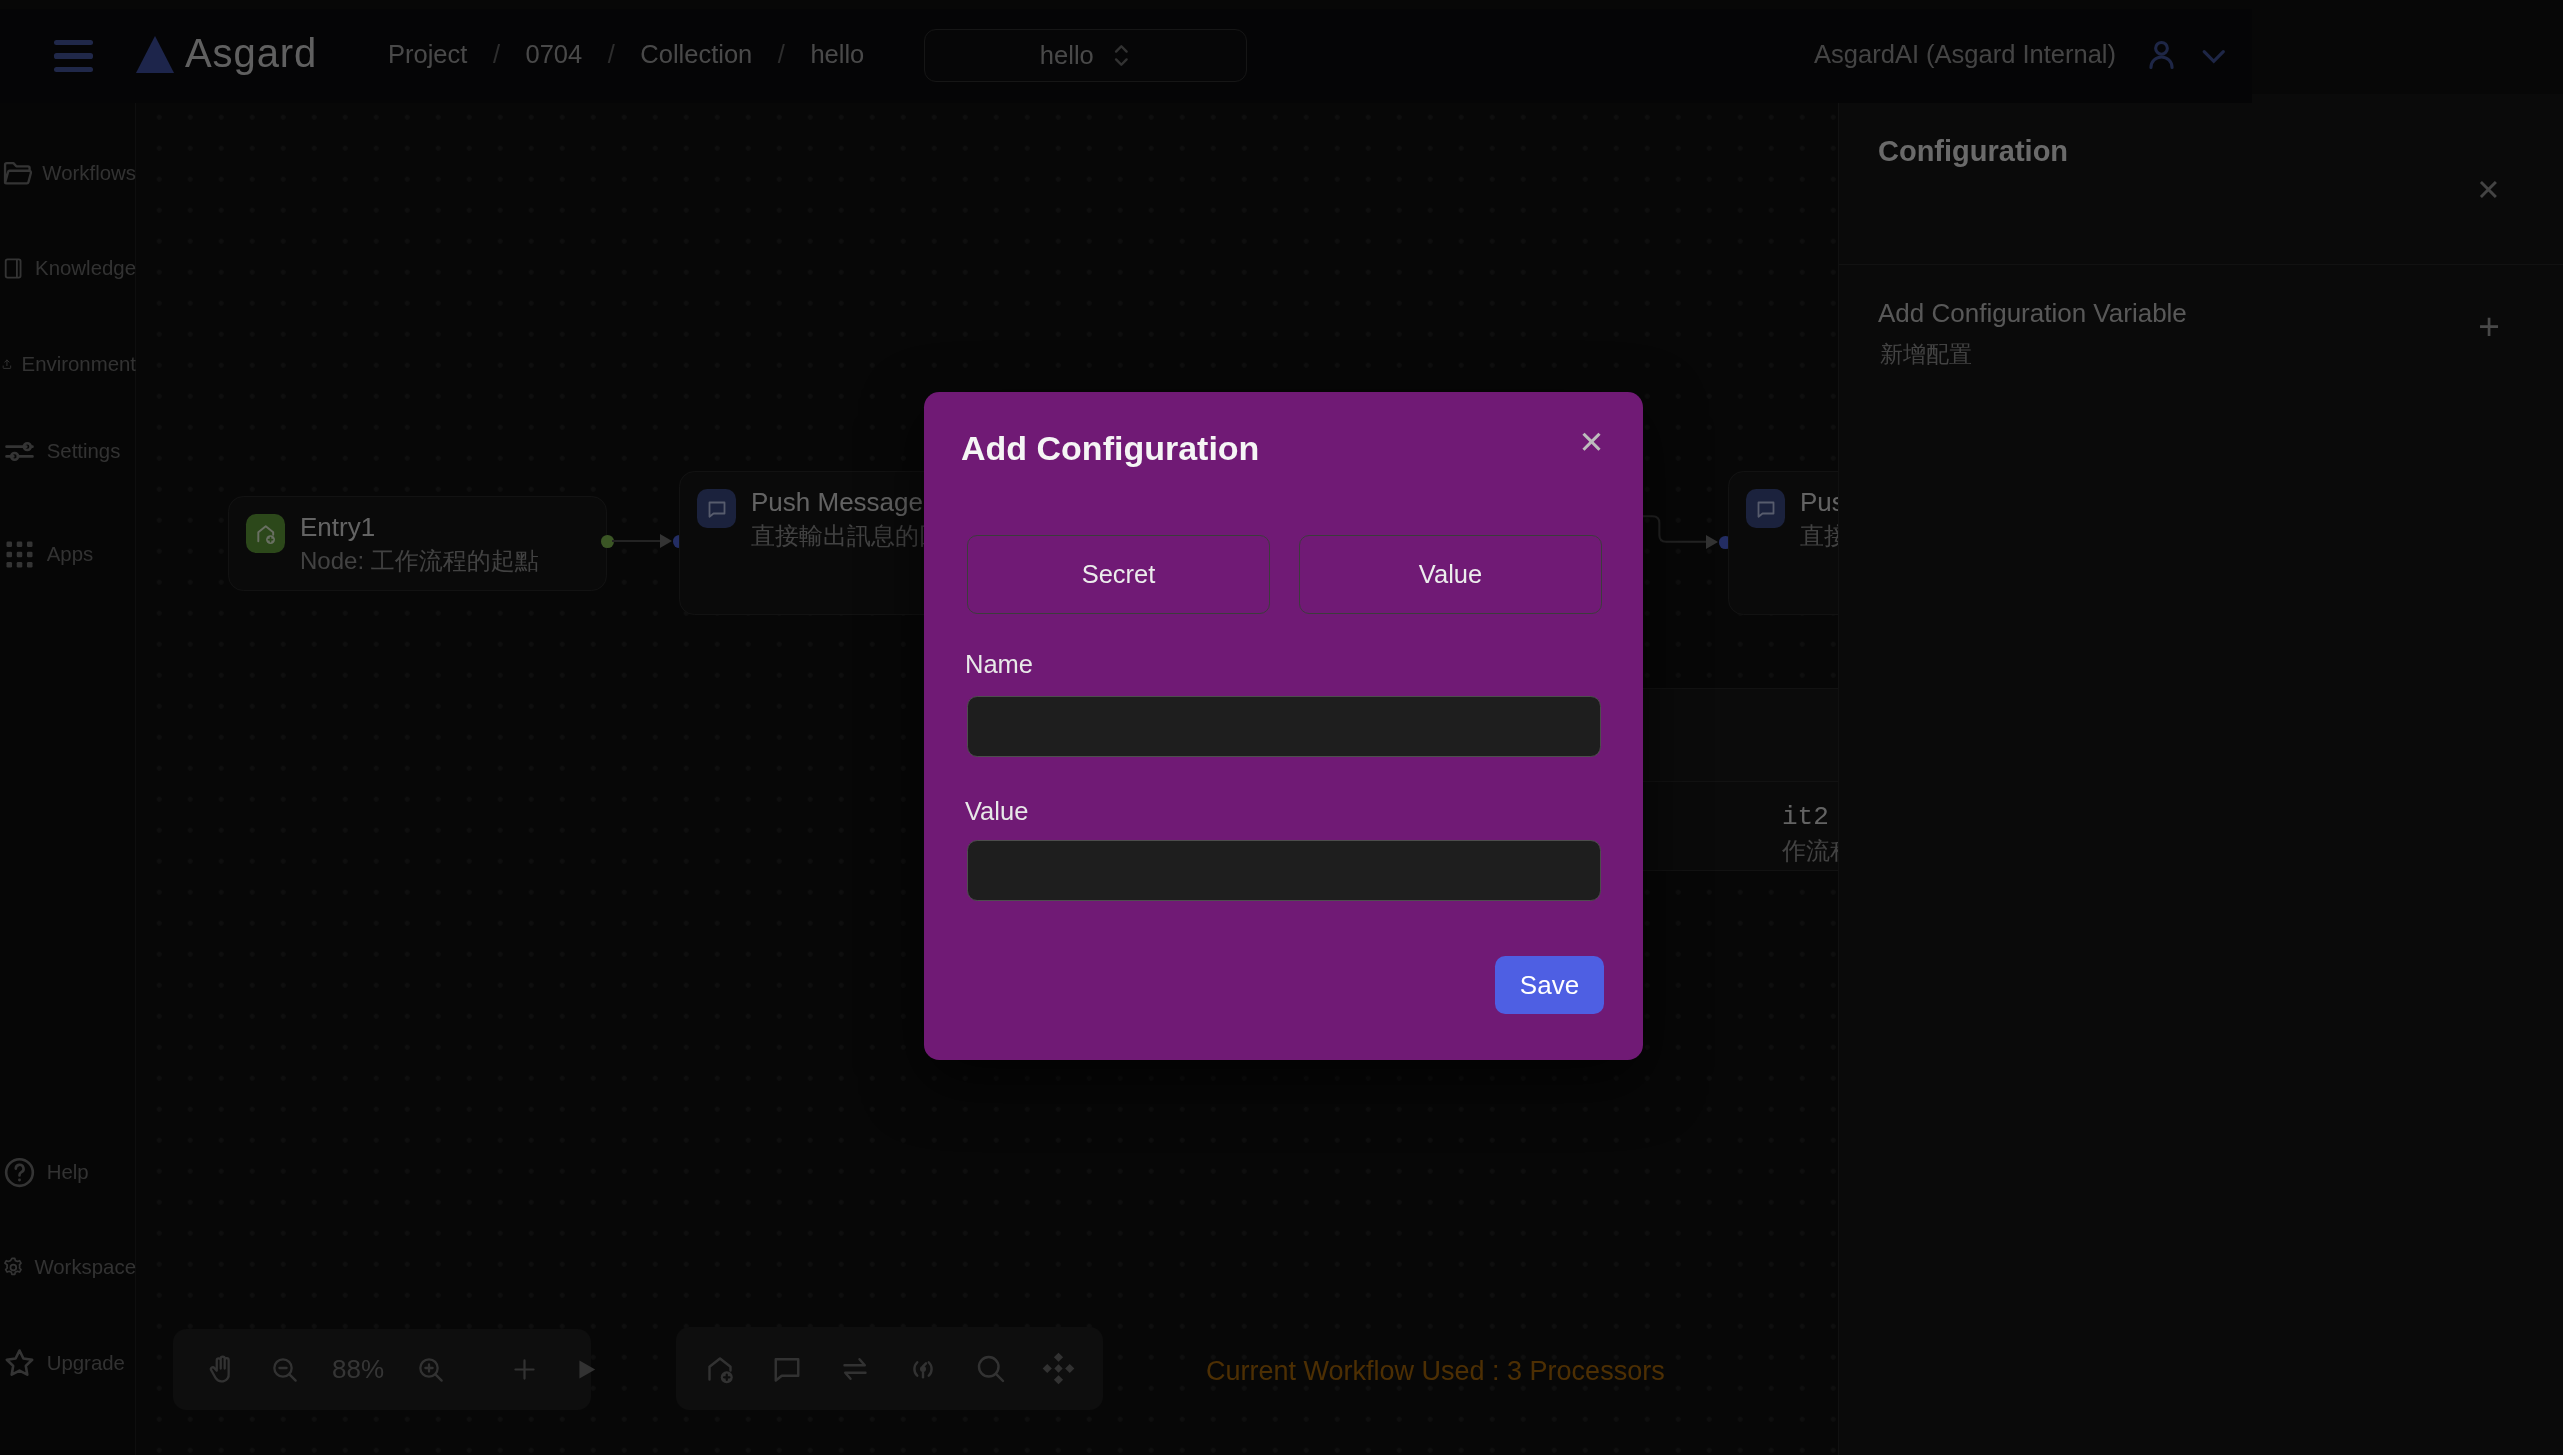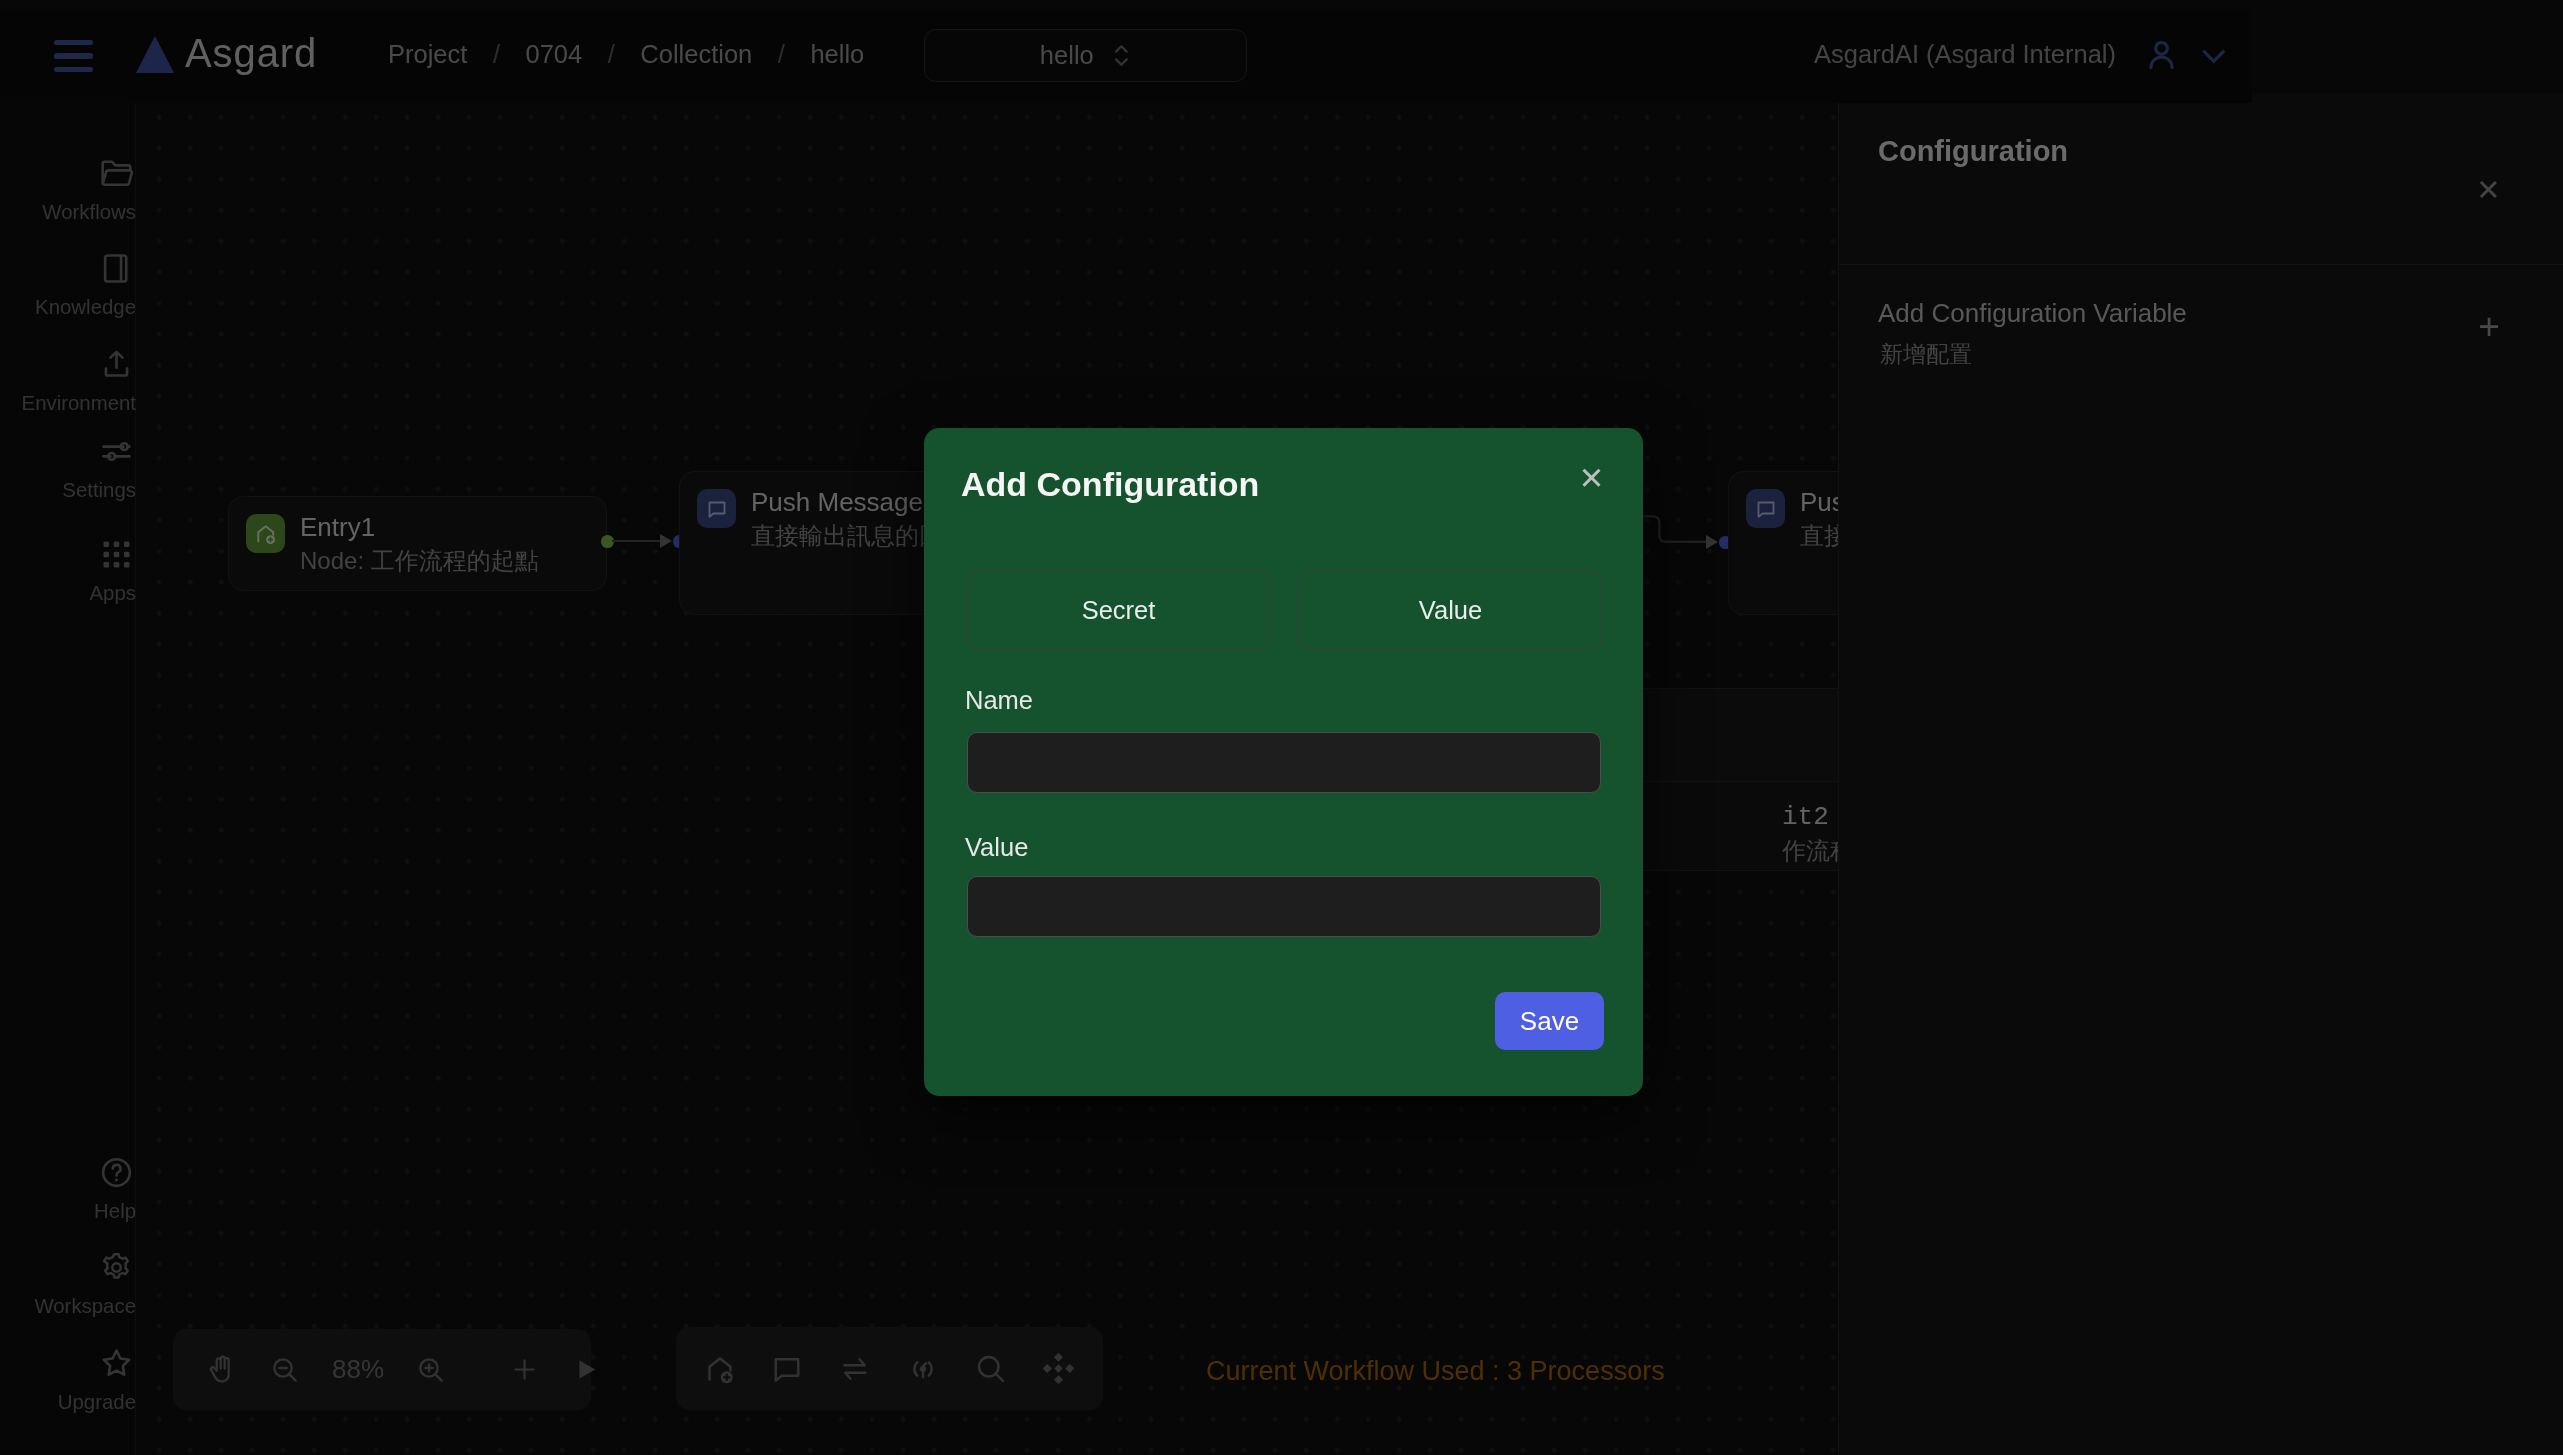--- a/index.html
+++ b/index.html
@@ -16,21 +16,21 @@
   .breadcrumb { position:absolute; left:388px; top:31px; display:flex; gap:25.5px; font-size:25.5px; color:#9a9a9a; align-items:center; }
   .breadcrumb .sep { color:#5f5f5f; }
   .wf-select { position:absolute; left:924px; top:20.4px; width:323px; height:53px; border:1.7px solid #2e2e2e; border-radius:12px; background:#0d0d0f; display:flex; align-items:center; justify-content:center; gap:18.7px; cursor:pointer; }
   .wf-select .val { font-size:25.5px; color:#9a9a9a; }
   .account { position:absolute; right:136px; top:31px; font-size:25.5px; color:#8f8f8f; }
   .user-ic { position:absolute; right:71px; top:25.5px; }
   .acct-chev { position:absolute; right:25.5px; top:39px; }
 
   
   .sidebar { position:absolute; left:0; top:94px; width:136px; height:1362px; background:#0d0d0d; border-right:0.9px solid #1e1e1e; z-index:25; }
-  .side-item { position:absolute; left:0; width:136px; display:flex; flex-direction:column; align-items:flex-end; gap:7.7px; color:#6e6e6e; cursor:pointer; }
+  .side-item { position:absolute; left:0; width:136px; display:flex; flex-direction:row; align-items:center; gap:7.7px; color:#6e6e6e; cursor:pointer; }
   .side-item .lbl { font-size:20.4px; color:#696969; }
 
   
   .canvas { position:absolute; left:136px; top:94px; width:2427px; height:1362px;
     background-image:radial-gradient(circle, #202020 2.2px, transparent 2.3px);
     background-size:31px 31px; background-position:7.7px 7.7px; }
 
   .node { position:absolute; background:#161616; border:0.9px solid #272727; border-radius:15.3px; }
   .node .nicon { position:absolute; left:17px; top:17px; width:39px; height:39px; border-radius:10.2px; display:flex; align-items:center; justify-content:center; }
   .nicon.green { background:#5d9638; color:#dcebce; }
@@ -58,21 +58,21 @@
   .panel-title { position:absolute; left:39px; top:41px; font-size:29px; font-weight:bold; color:#dedede; }
   .panel-desc { position:absolute; left:39px; top:82px; width:502px; font-size:25.5px; line-height:35px; color:#9a9a9a; }
   .panel-close { position:absolute; left:629px; top:75px; width:41px; height:41px; display:flex; align-items:center; justify-content:center; font-size:29px; color:#8f8f8f; cursor:pointer; }
   .panel-div { position:absolute; left:0; top:170px; width:725px; height:0.9px; background:#262626; }
   .panel-add-title { position:absolute; left:39px; top:204px; font-size:26px; color:#b8b8b8; }
   .panel-add-sub { position:absolute; left:41px; top:245px; font-size:23px; color:#8a8a8a; }
   .panel-plus { position:absolute; left:628px; top:211px; width:44px; height:44px; display:flex; align-items:center; justify-content:center; font-size:37px; font-weight:300; color:#9a9a9a; cursor:pointer; }
 
   
   .overlay { position:absolute; inset:0; background:rgba(0,0,0,0.52); z-index:40; }
-  .modal { position:absolute; left:924px; top:392px; width:719px; height:668px; background:#14532d; border-radius:15.3px; box-shadow:0 20.4px 60px rgba(0,0,0,0.65); z-index:50;margin-top:36px; }
+  .modal { position:absolute; left:924px; top:392px; width:719px; height:668px; background:#701a75; border-radius:15.3px; box-shadow:0 20.4px 60px rgba(0,0,0,0.65); z-index:50; }
   .modal-title { position:absolute; left:37px; top:37px; font-size:34px; font-weight:bold; color:#f5f5f5; }
   .modal-close { position:absolute; left:646px; top:29px; width:43px; height:43px; display:flex; align-items:center; justify-content:center; font-size:31px; color:#bdbdbd; cursor:pointer; }
   .tab-row { position:absolute; left:43px; top:143px; display:flex; gap:29px; }
   .tab-btn { width:303px; height:79px; border:1.7px solid #3c3c3c; border-radius:10.2px; background:transparent; display:flex; align-items:center; justify-content:center; font-size:25.5px; color:#ececec; cursor:pointer; }
   .fld-label { position:absolute; left:41px; font-size:25.5px; color:#e8e8e8; }
   .lab-name { top:258px; } .lab-value { top:405px; }
   .field { position:absolute; left:43px; width:634px; height:61px; border:1.7px solid #4d4d4d; border-radius:10.2px; background:#1e1e1e; color:#e8e8e8; font-size:25px; padding:0 18.7px; outline:none; font-family:inherit; }
   .in-name { top:304px; } .in-value { top:448px; }
   .save-btn { position:absolute; left:571px; top:564px; width:109px; height:58px; border:none; border-radius:10.2px; background:#4e5fe3; color:#ffffff; font-size:26px; font-family:inherit; cursor:pointer; display:flex; align-items:center; justify-content:center; }
 

